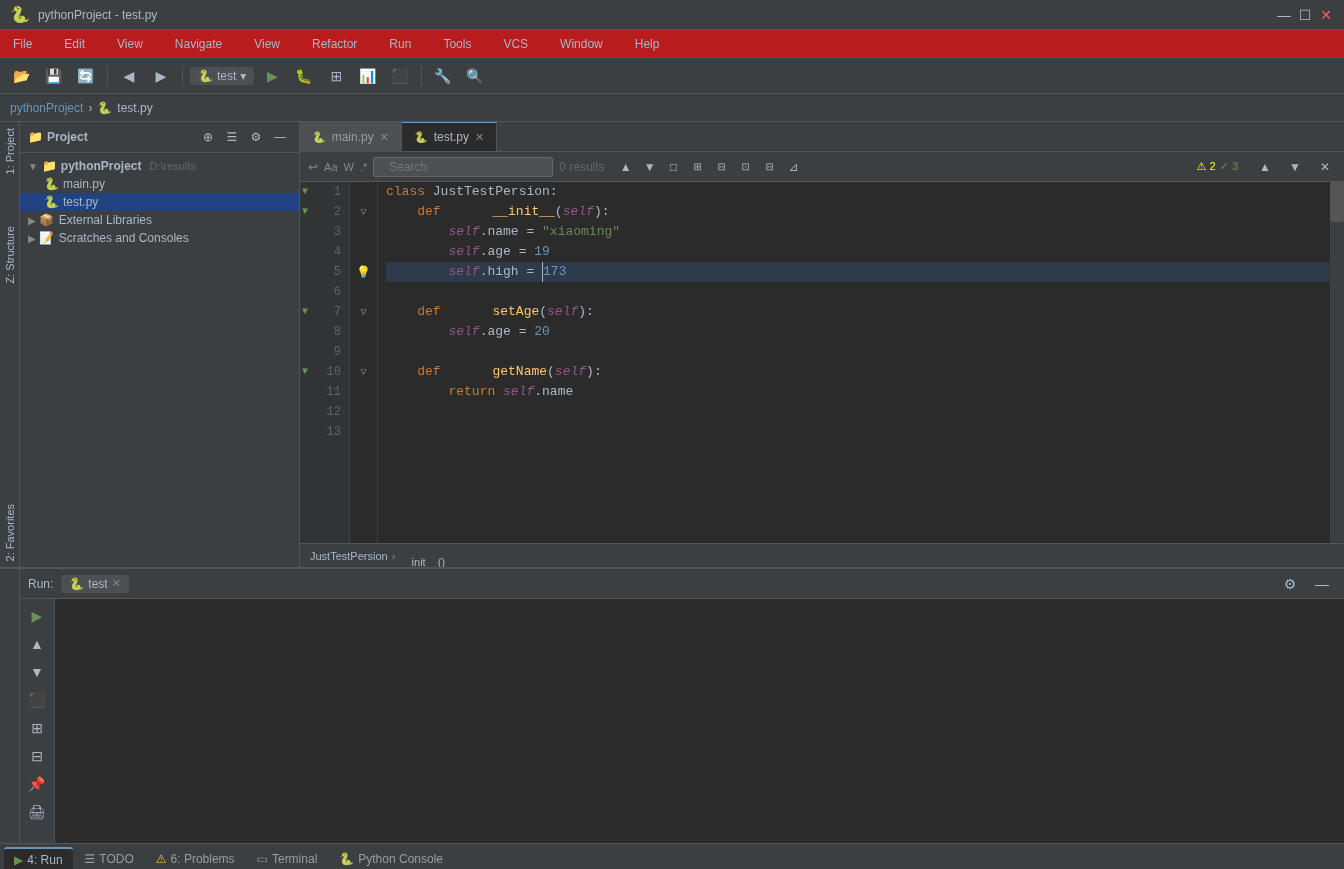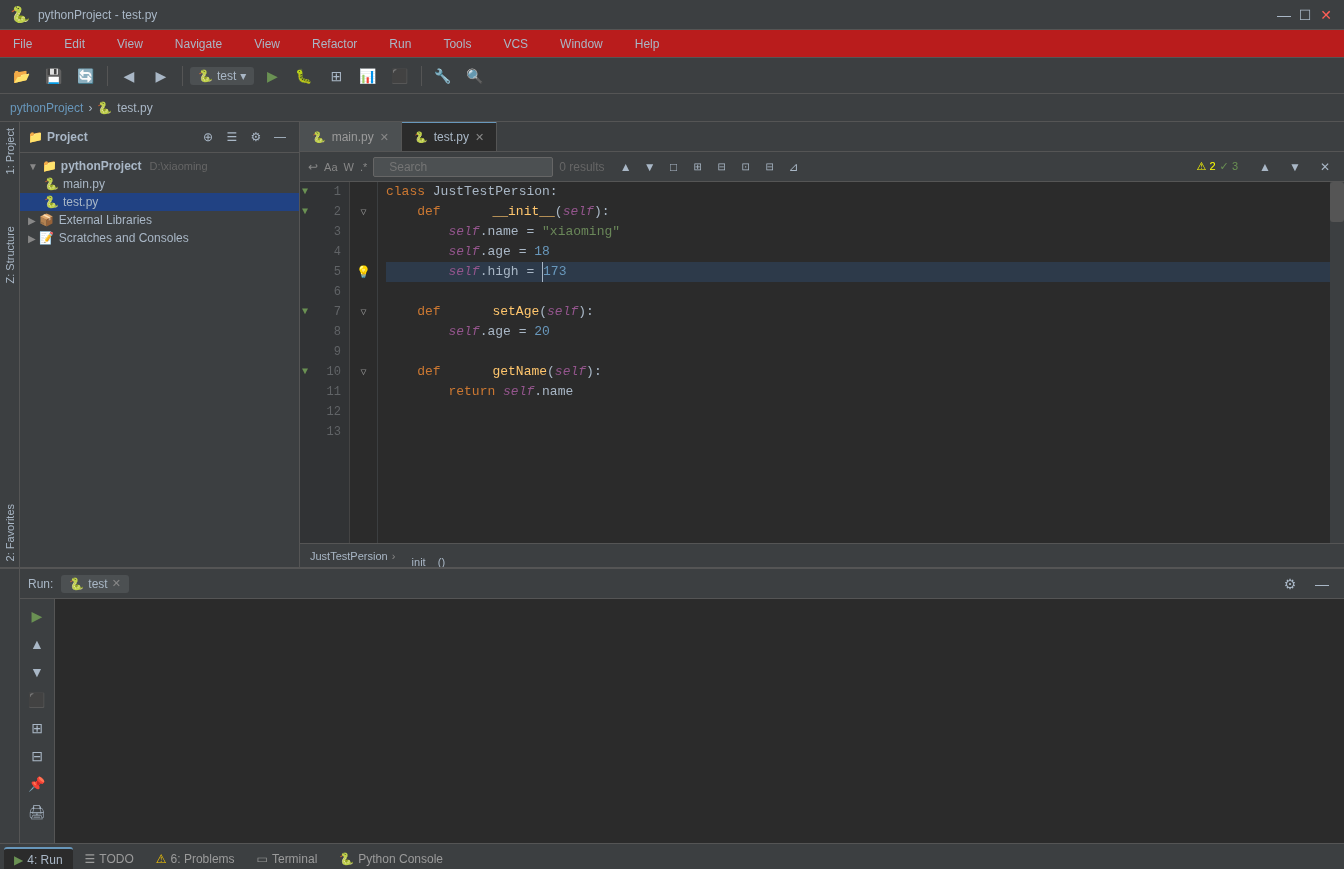--- a/index.html
+++ b/index.html
@@ -166,21 +166,21 @@
           <div class="sidebar-header-btn">⚙</div>
           <div class="sidebar-header-btn">—</div>
         </div>
       </div>
       <div class="sidebar-tree">
 
         <div class="tree-item">
           <span class="arrow">▼</span>
           <span>📁</span>
           <span style="font-weight:bold;">pythonProject</span>
-          <span style="color:#666; font-size:11px; margin-left:4px;">D:\xiaoming</span>
+          <span style="color:#666; font-size:11px; margin-left:4px;">D:\results</span>
         </div>
 
         <div class="tree-item" style="padding-left:24px;">
           <span style="color:#ffc66d;">🐍</span>
           <span>main.py</span>
         </div>
 
         <div class="tree-item selected" style="padding-left:24px;">
           <span style="color:#ffc66d;">🐍</span>
           <span>test.py</span>
@@ -323,21 +323,21 @@
 
           <div class="code-line">
             <span class="cn">    </span><span class="kw">def </span><span class="fn">__init__</span><span class="cn">(</span><span class="self-kw">self</span><span class="cn">):</span>
           </div>
 
           <div class="code-line">
             <span class="cn">        </span><span class="self-kw">self</span><span class="cn">.name = </span><span class="st">"xiaoming"</span>
           </div>
 
           <div class="code-line">
-            <span class="cn">        </span><span class="self-kw">self</span><span class="cn">.age = </span><span class="nm">18</span>
+            <span class="cn">        </span><span class="self-kw">self</span><span class="cn">.age = </span><span class="nm">19</span>
           </div>
 
           <div class="code-line" style="background:#2d3a4a;">
             <span class="cn">        </span><span class="self-kw">self</span><span class="cn">.high =</span><span class="cn" style="border-right:1px solid #a9b7c6;"> </span><span class="nm">173</span>
           </div>
 
           <div class="code-line"></div>
 
           <div class="code-line">
             <span class="cn">    </span><span class="kw">def </span><span class="fn">setAge</span><span class="cn">(</span><span class="self-kw">self</span><span class="cn">):</span>

